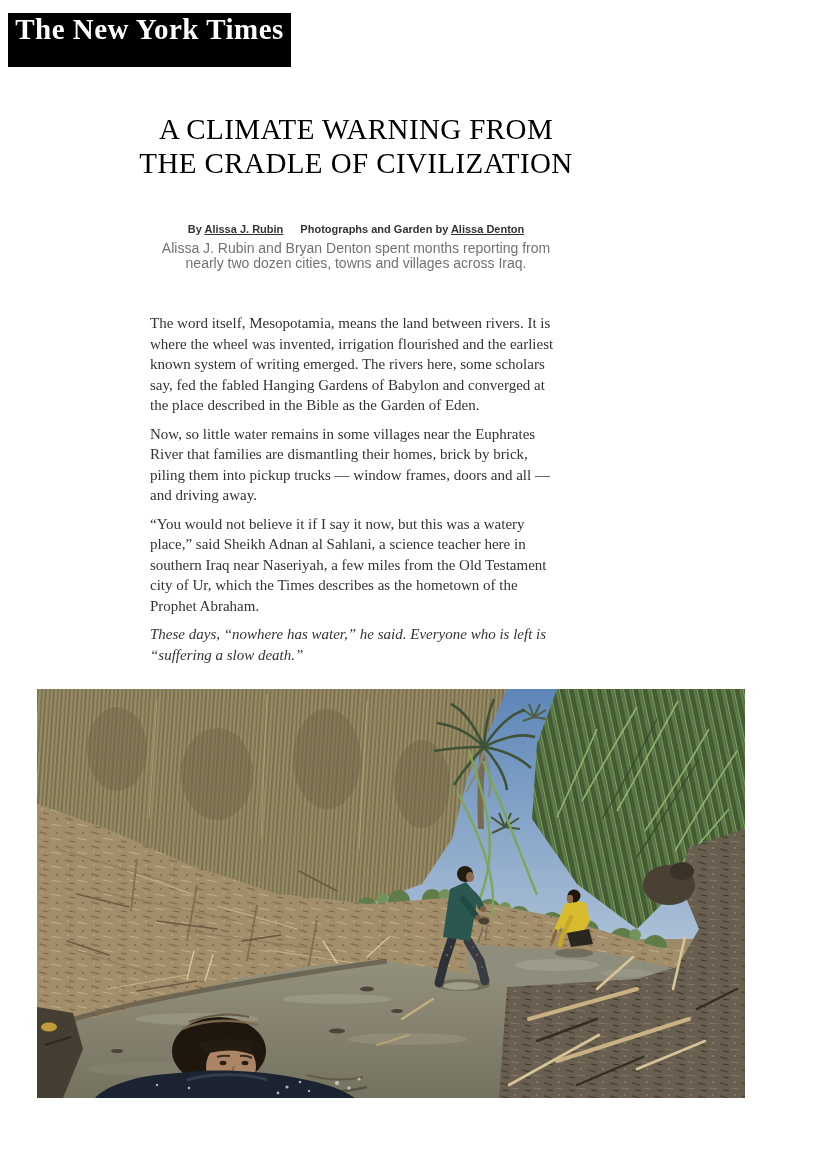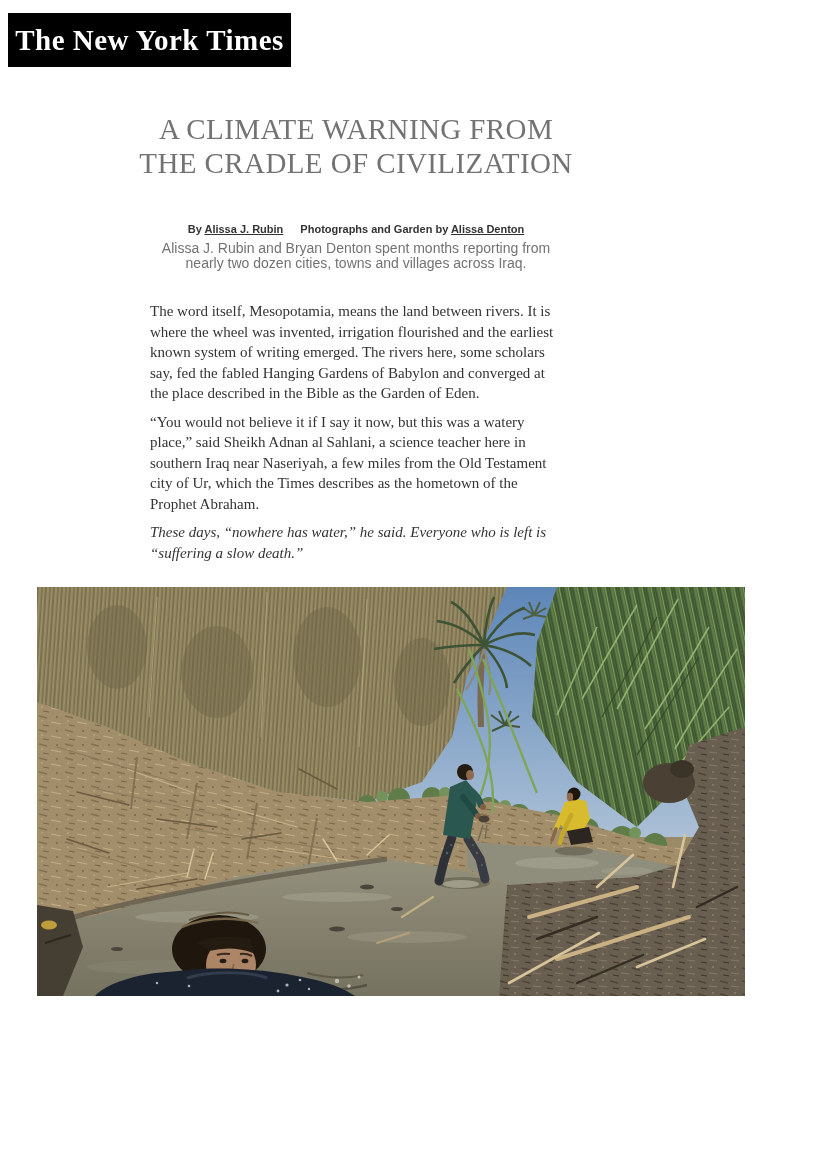--- a/index.html
+++ b/index.html
@@ -1,40 +1,40 @@
 <!DOCTYPE html>
 <html><head>
 <meta charset="utf-8">
 <style>
   html,body{margin:0;padding:0;background:#ffffff;}
   body{width:816px;height:1149px;position:relative;font-family:"Liberation Sans",sans-serif;overflow:hidden;}
 
   .masthead{
     position:absolute;left:8px;top:13px;width:283px;height:54px;
-    background:#000000;color:#ffffff;display:flex;align-items:center;justify-content:center;
+    background:#000000;color:#ffffff;display:flex;justify-content:center;
     font-family:"Liberation Serif",serif;font-weight:bold;font-size:29px;letter-spacing:0.5px;
     cursor:pointer;
   }
 
   .article{width:440px;margin:0 0 0 136px;padding-top:112px;text-align:center;}
 
   .headline{
     margin:0;font-family:"Liberation Serif",serif;font-weight:400;
-    font-size:29px;line-height:34px;color:#737373;letter-spacing:0.4px;
+    font-size:29px;line-height:34px;color:#000000;letter-spacing:0.4px;
   }
   .headline span{display:block;}
 
   .byline{margin-top:42px;font-size:11px;font-weight:bold;color:#333333;line-height:14px;}
   .byline a{color:#333333;text-decoration:underline;cursor:pointer;margin-top:12px;}
   .byline .sep{display:inline-block;width:14px;}
 
   .reporting-note{margin:5px auto 0;width:400px;font-size:14px;line-height:15px;color:#727272;}
 
   .body-text{
-    width:412px;margin:30px auto 0;text-align:left;
+    width:412px;margin:42px auto 0;text-align:left;
     font-family:"Liberation Serif",serif;font-size:15px;line-height:20.5px;color:#333333;
   }
   .body-text p{margin:0 0 8px 0;}
   .body-text p:last-child{margin-bottom:0;font-style:italic;}
 
   figure.photo{margin:24px 0 0 37px;width:708px;height:409px;padding:0;}
   figure.photo svg{display:block;}
 </style>
 </head>
 <body>
@@ -55,20 +55,21 @@
     <span>By</span>
     <a>Alissa J. Rubin</a><span class="sep"></span>
     <span>Photographs and Garden by</span>
     <a>Alissa Denton</a>
   </div>
 
   <p class="reporting-note">Alissa J. Rubin and Bryan Denton spent months reporting from nearly two dozen cities, towns and villages across Iraq.</p>
 
   <div class="body-text">
     <p>The word itself, Mesopotamia, means the land between rivers. It is where the wheel was invented, irrigation flourished and the earliest known system of writing emerged. The rivers here, some scholars say, fed the fabled Hanging Gardens of Babylon and converged at the place described in the Bible as the Garden of Eden.</p>
+    <p>Now, so little water remains in some villages near the Euphrates River that families are dismantling their homes, brick by brick, piling them into pickup trucks — window frames, doors and all — and driving away.</p>
     <p>“You would not believe it if I say it now, but this was a watery place,” said Sheikh Adnan al Sahlani, a science teacher here in southern Iraq near Naseriyah, a few miles from the Old Testament city of Ur, which the Times describes as the hometown of the Prophet Abraham.</p>
     <p>These days, “nowhere has water,” he said. Everyone who is left is “suffering a slow death.”</p>
   </div>
 </main>
 
 <figure class="photo">
   <svg width="708" height="409" viewBox="0 0 708 409" role="img">
     <defs>
       <linearGradient id="skyG" x1="0" y1="0" x2="0" y2="1">
         <stop offset="0" stop-color="#5d86b8"></stop>

